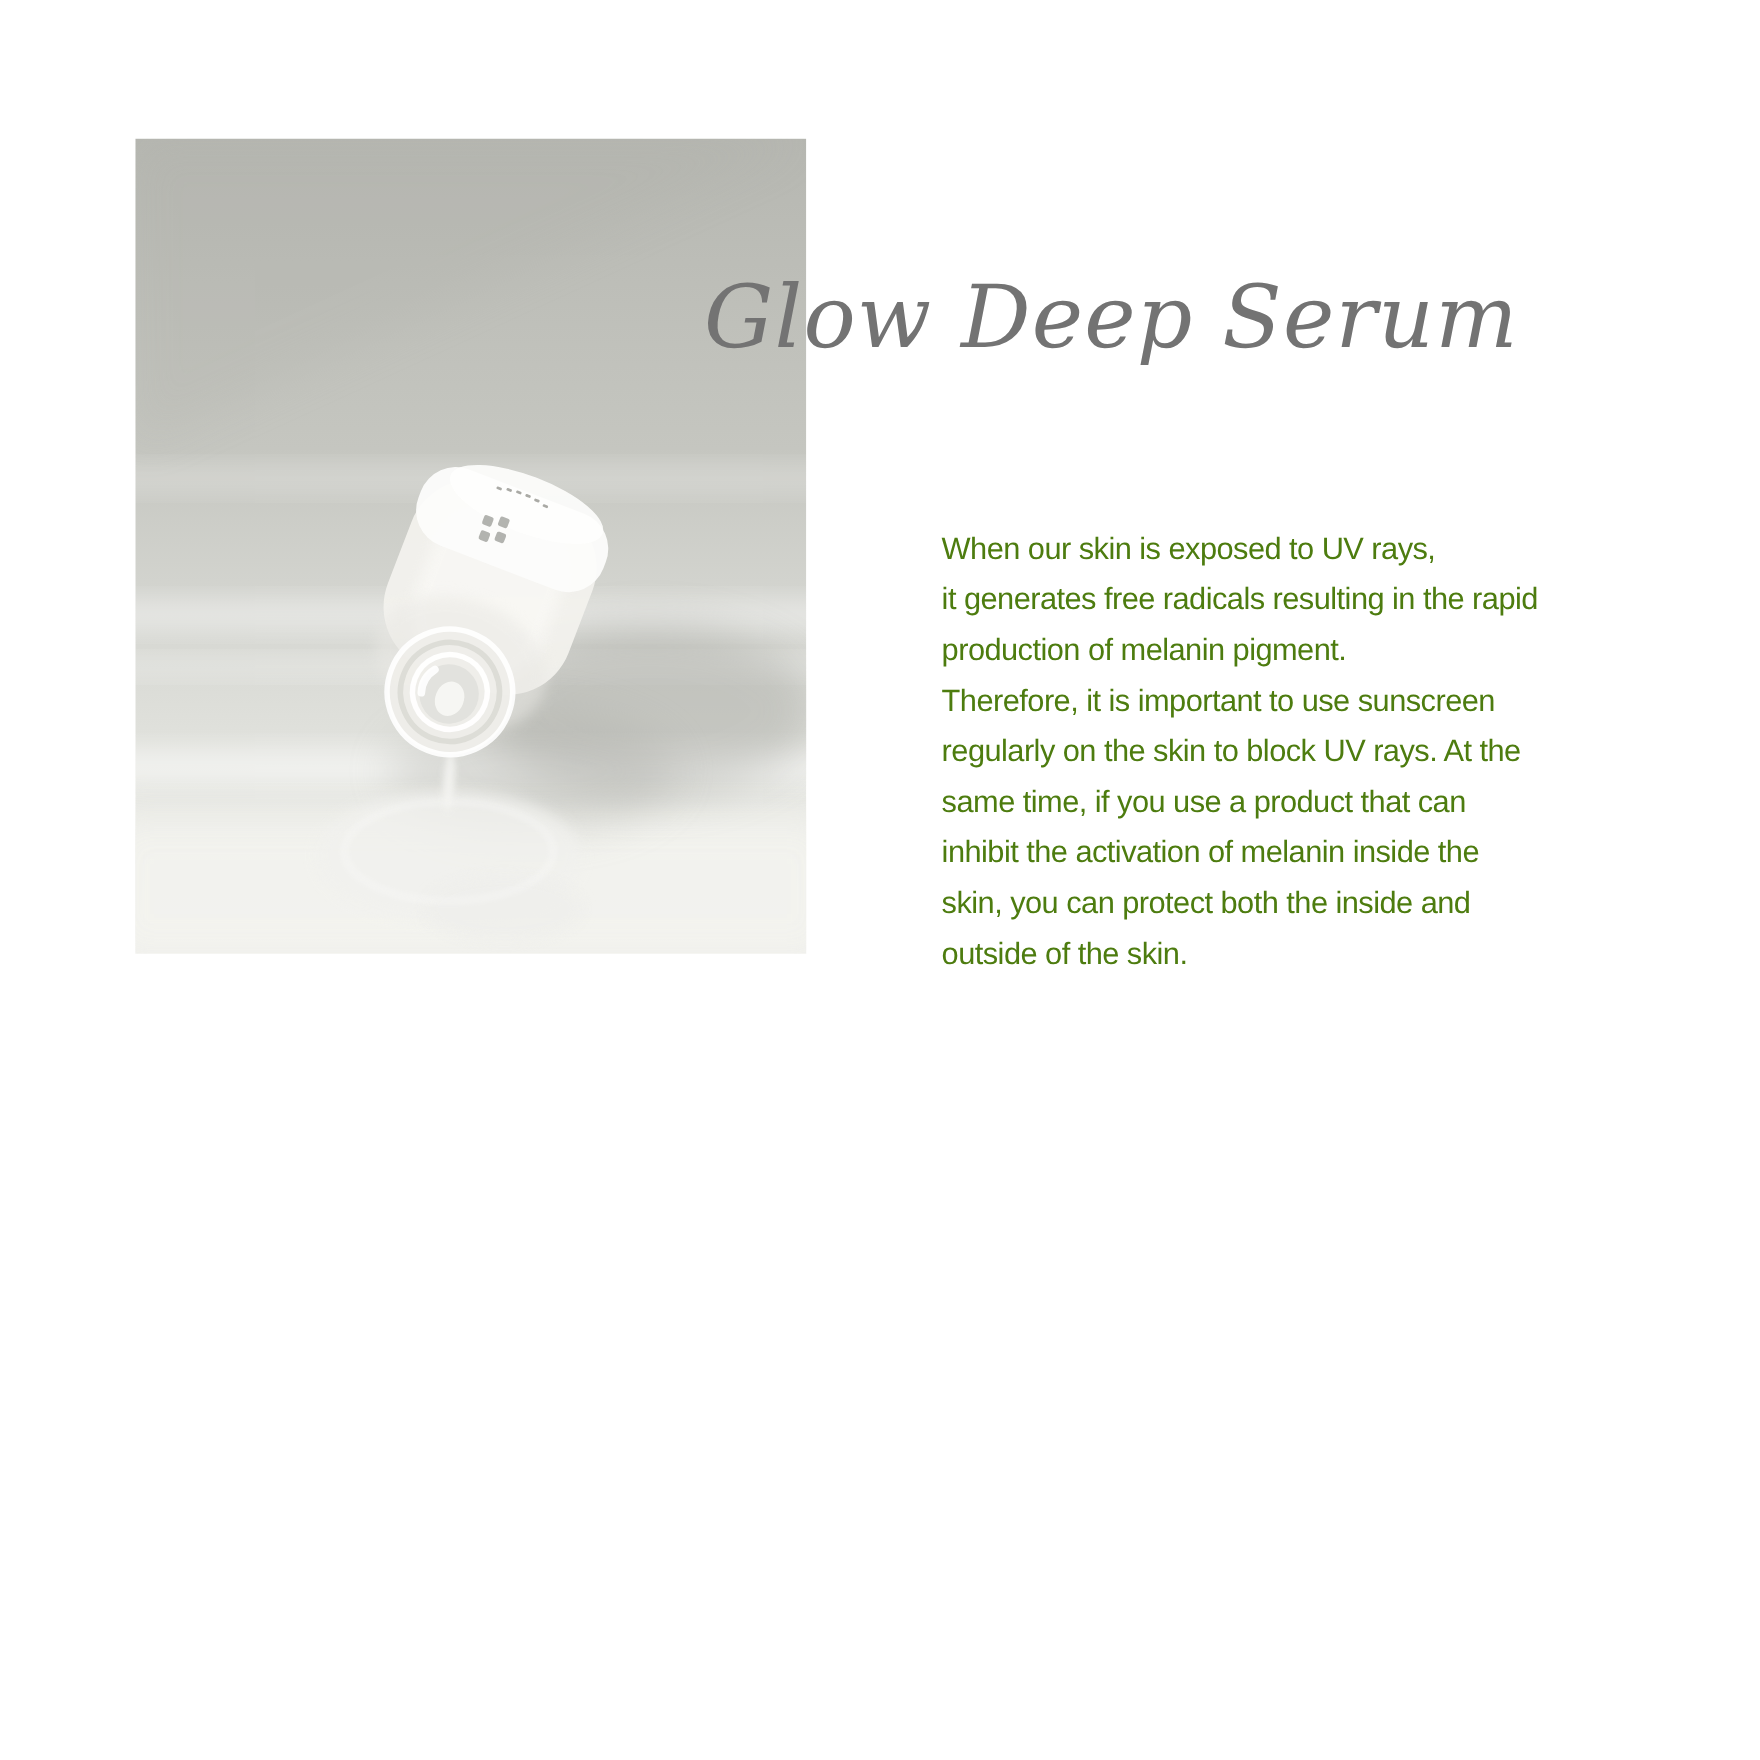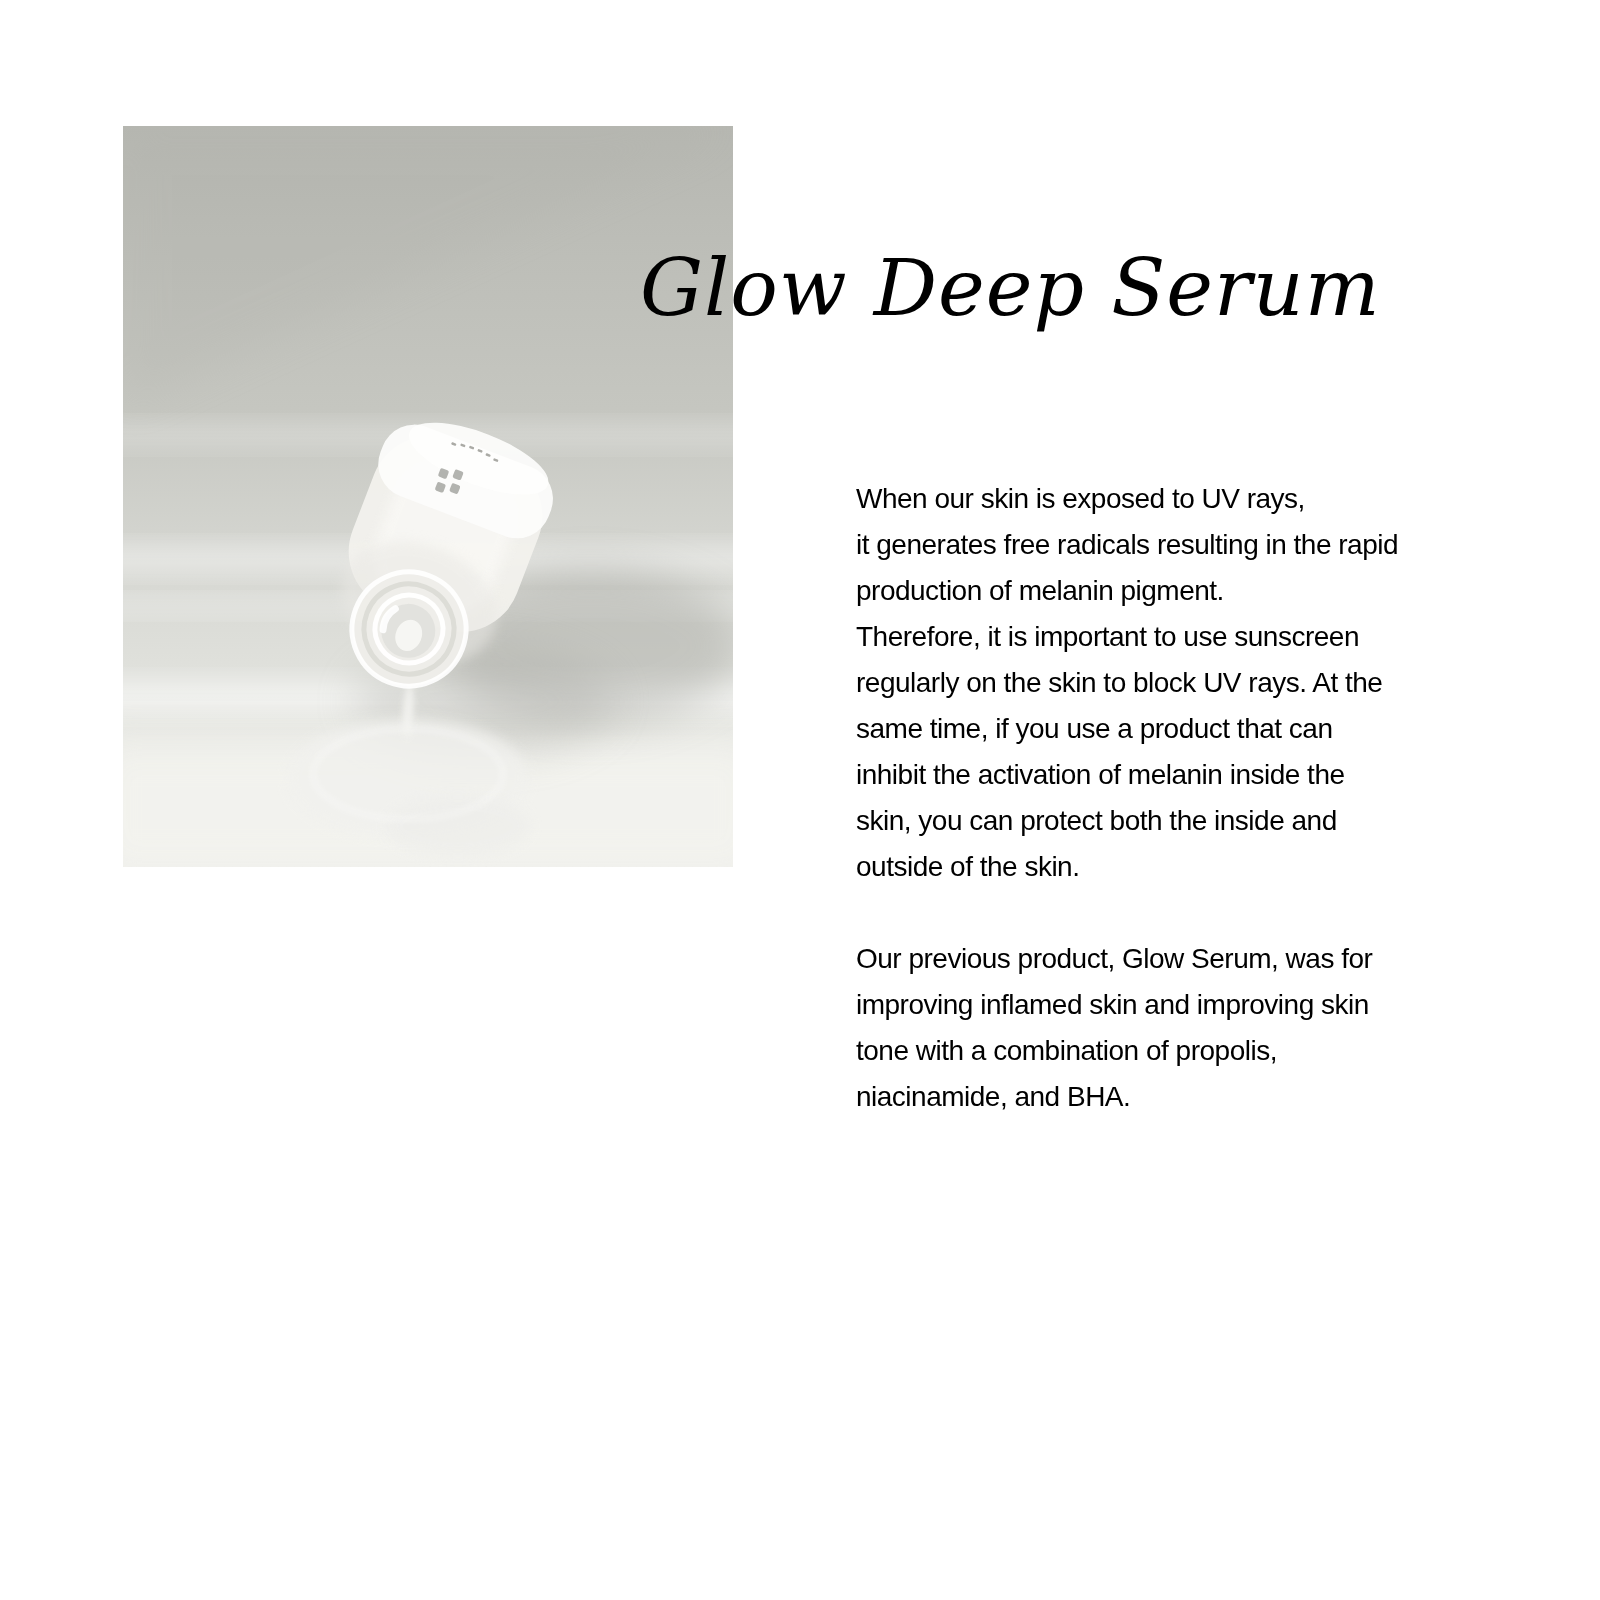--- a/index.html
+++ b/index.html
@@ -29,31 +29,31 @@
     position: absolute;
     left: 640px;
     top: 242px;
     margin: 0;
     z-index: 2;
     font-family: "DejaVu Serif", serif;
     font-style: italic;
     font-weight: 400;
     font-size: 79px;
     letter-spacing: 1px;
-    color: #000000;
+    color: #737373;
     white-space: nowrap;
   }
 
   
   .copy {
     position: absolute;
     left: 856px;
     top: 476px;
     width: 560px;
-    color: #000000;
+    color: #4d7c0f;
     font-size: 28px;
     line-height: 46px;
     letter-spacing: -0.5px;
   }
   .copy p {
     margin: 0 0 46px 0;
     white-space: pre; 
   }
   .copy p:last-child { margin-bottom: 0; }
 </style>
@@ -154,19 +154,15 @@
   <section class="copy">
     <p>When our skin is exposed to UV rays,
 it generates free radicals resulting in the rapid
 production of melanin pigment.
 Therefore, it is important to use sunscreen
 regularly on the skin to block UV rays. At the
 same time, if you use a product that can
 inhibit the activation of melanin inside the
 skin, you can protect both the inside and
 outside of the skin.</p>
-    <p>Our previous product, Glow Serum, was for
-improving inflamed skin and improving skin
-tone with a combination of propolis,
-niacinamide, and BHA.</p>
   </section>
 
 </div>
 
 </body></html>

